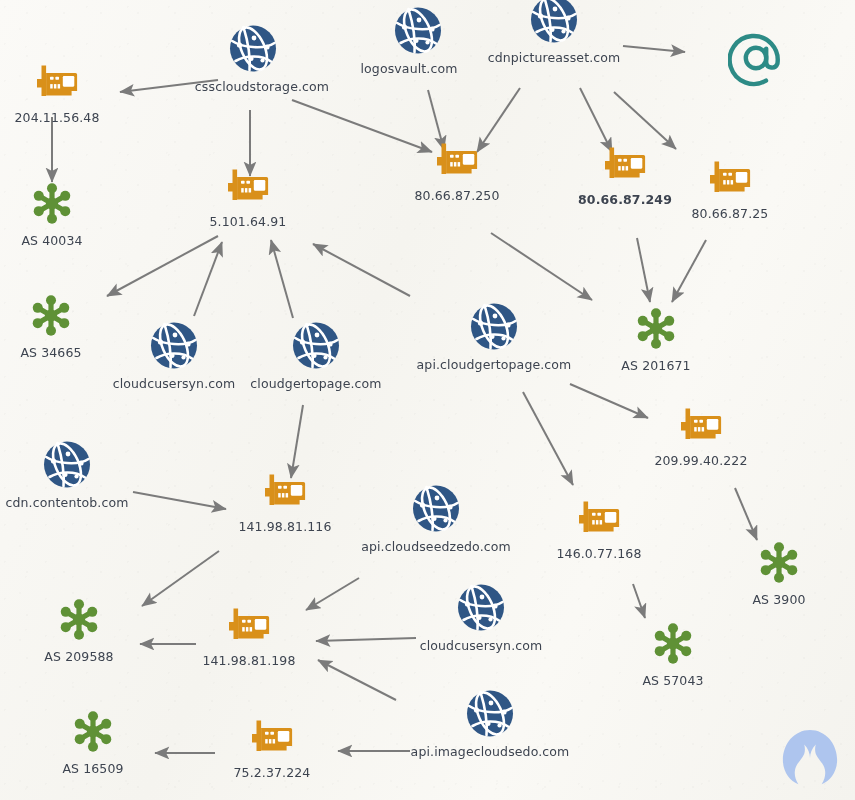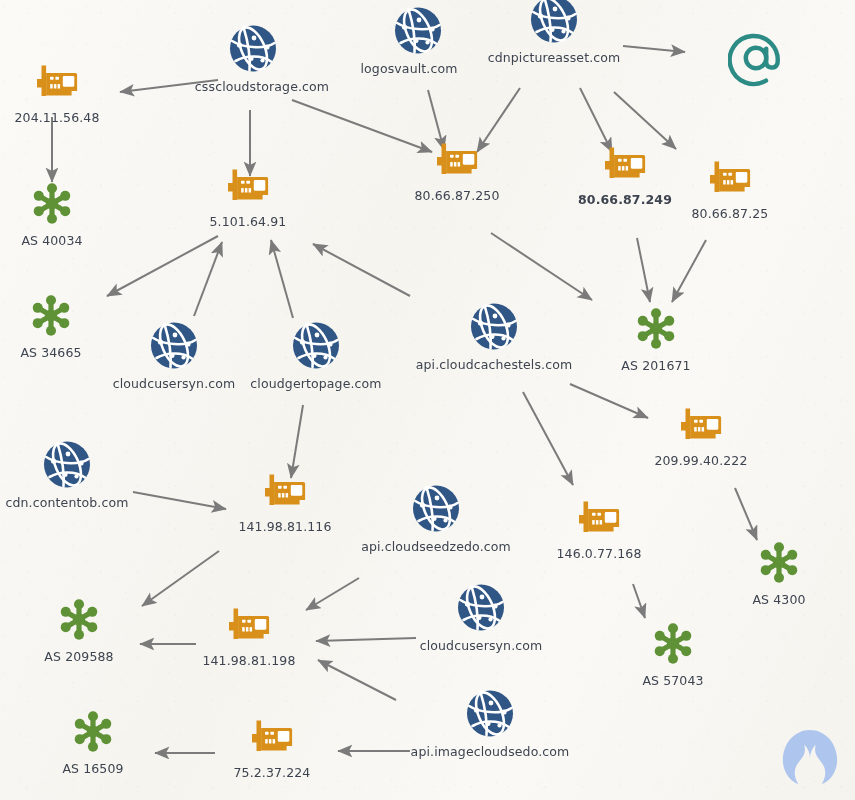--- a/index.html
+++ b/index.html
@@ -343,21 +343,21 @@
               <path d="M16.5 4.6 C20 16 24 30 22.5 47.6"></path>
             </g>
             <g fill="#ffffff">
               <circle cx="12.5" cy="22.5" r="2.6"></circle>
               <circle cx="27" cy="15.5" r="2.4"></circle>
               <circle cx="40" cy="24.5" r="2.6"></circle>
               <circle cx="24" cy="36" r="2.5"></circle>
               <circle cx="35.5" cy="38" r="2.1"></circle>
             </g>
           </svg></span>
-        <span class="node-label">api.cloudcachestels.com</span>
+        <span class="node-label">api.cloudgertopage.com</span>
       </div>
       <div class="node" style="left: 656px; top: 338px;">
         <span class="node-icon"><svg width="50" height="50" viewBox="0 0 50 50" xmlns="http://www.w3.org/2000/svg">
             <line x1="25" y1="25" x2="25.00" y2="9.70" stroke="#5f9136" stroke-width="5.2" stroke-linecap="round"></line>
             <line x1="25" y1="25" x2="38.25" y2="17.35" stroke="#5f9136" stroke-width="5.2" stroke-linecap="round"></line>
             <line x1="25" y1="25" x2="38.25" y2="32.65" stroke="#5f9136" stroke-width="5.2" stroke-linecap="round"></line>
             <line x1="25" y1="25" x2="25.00" y2="40.30" stroke="#5f9136" stroke-width="5.2" stroke-linecap="round"></line>
             <line x1="25" y1="25" x2="11.75" y2="32.65" stroke="#5f9136" stroke-width="5.2" stroke-linecap="round"></line>
             <line x1="25" y1="25" x2="11.75" y2="17.35" stroke="#5f9136" stroke-width="5.2" stroke-linecap="round"></line>
             <circle cx="25.00" cy="9.70" r="5" fill="#5f9136"></circle>
@@ -468,21 +468,21 @@
             <line x1="25" y1="25" x2="11.75" y2="32.65" stroke="#5f9136" stroke-width="5.2" stroke-linecap="round"></line>
             <line x1="25" y1="25" x2="11.75" y2="17.35" stroke="#5f9136" stroke-width="5.2" stroke-linecap="round"></line>
             <circle cx="25.00" cy="9.70" r="5" fill="#5f9136"></circle>
             <circle cx="38.25" cy="17.35" r="5" fill="#5f9136"></circle>
             <circle cx="38.25" cy="32.65" r="5" fill="#5f9136"></circle>
             <circle cx="25.00" cy="40.30" r="5" fill="#5f9136"></circle>
             <circle cx="11.75" cy="32.65" r="5" fill="#5f9136"></circle>
             <circle cx="11.75" cy="17.35" r="5" fill="#5f9136"></circle>
             <circle cx="25" cy="25" r="6.1" fill="#5f9136"></circle>
           </svg></span>
-        <span class="node-label">AS 4300</span>
+        <span class="node-label">AS 3900</span>
       </div>
       <div class="node" style="left: 79px; top: 629px;">
         <span class="node-icon"><svg width="50" height="50" viewBox="0 0 50 50" xmlns="http://www.w3.org/2000/svg">
             <line x1="25" y1="25" x2="25.00" y2="9.70" stroke="#5f9136" stroke-width="5.2" stroke-linecap="round"></line>
             <line x1="25" y1="25" x2="38.25" y2="17.35" stroke="#5f9136" stroke-width="5.2" stroke-linecap="round"></line>
             <line x1="25" y1="25" x2="38.25" y2="32.65" stroke="#5f9136" stroke-width="5.2" stroke-linecap="round"></line>
             <line x1="25" y1="25" x2="25.00" y2="40.30" stroke="#5f9136" stroke-width="5.2" stroke-linecap="round"></line>
             <line x1="25" y1="25" x2="11.75" y2="32.65" stroke="#5f9136" stroke-width="5.2" stroke-linecap="round"></line>
             <line x1="25" y1="25" x2="11.75" y2="17.35" stroke="#5f9136" stroke-width="5.2" stroke-linecap="round"></line>
             <circle cx="25.00" cy="9.70" r="5" fill="#5f9136"></circle>

